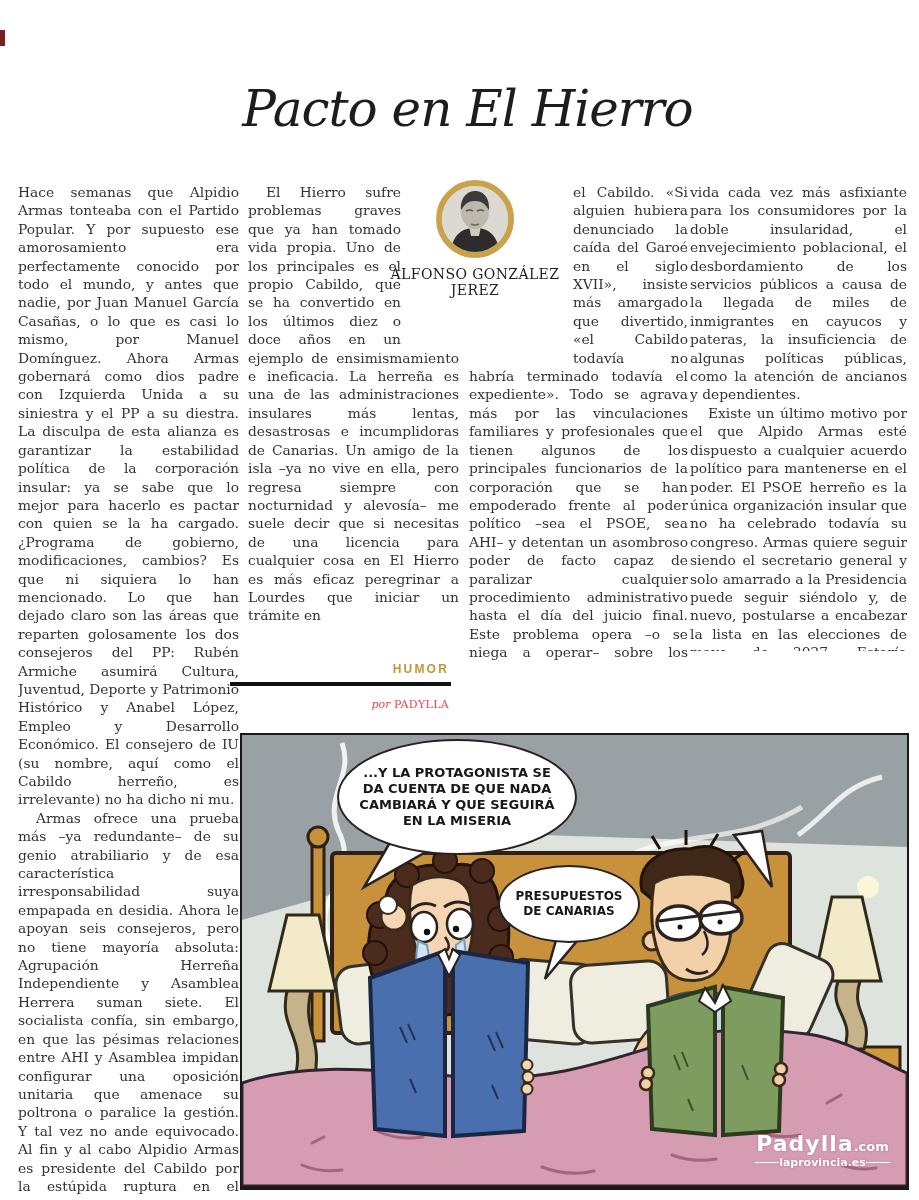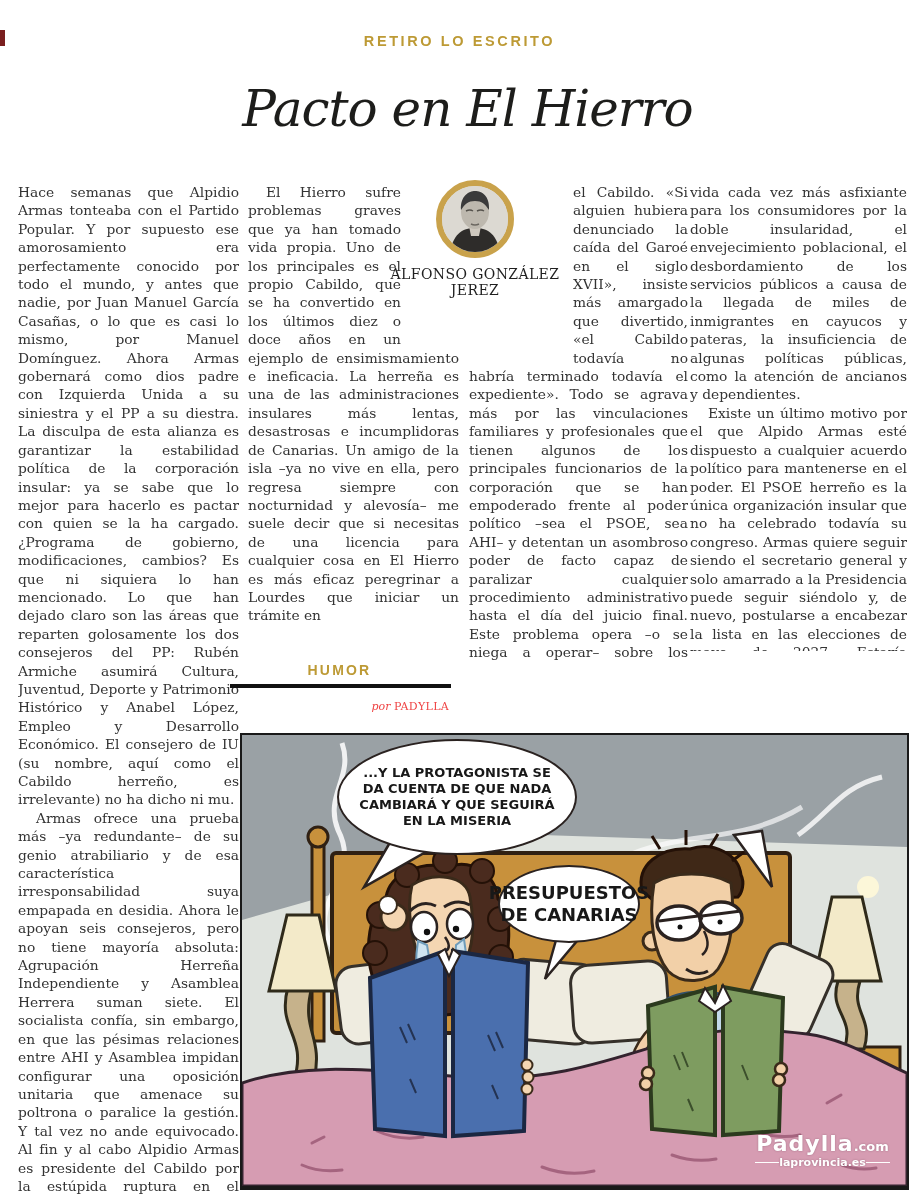--- a/index.html
+++ b/index.html
@@ -23,56 +23,55 @@
   .col4{left:690px;width:217px;height:468px;}
   .ph-spacer-r{float:right;width:58px;height:150px;}
   .ph-spacer-l{float:left;width:104px;height:168px;}
 
   .author{position:absolute;left:375px;top:180px;width:200px;text-align:center;}
   .author svg{display:block;margin:0 auto;}
   .author-name{margin-top:8px;font-size:14px;letter-spacing:.4px;color:#1f1f1f;
                font-family:"DejaVu Serif",serif;}
 
   .humor-block{position:absolute;left:230px;top:662px;width:221px;text-align:right;}
-  .humor-head{font-family:"Liberation Sans",sans-serif;font-weight:700;font-size:14px;
-              letter-spacing:2.2px;color:#bd9a35;padding-right:2px;text-align:center;}
+  .humor-head{font-family:"Liberation Sans",sans-serif;font-weight:700;font-size:12px;
+              letter-spacing:2.2px;color:#bd9a35;padding-right:2px;}
   .humor-rule{margin-top:6px;height:3.5px;background:#111;}
   .humor-byline{margin-top:12px;font-size:11px;color:#ef4444;padding-right:2px;}
   .humor-byline .pfx{font-style:italic;}
   .humor-byline .nm{letter-spacing:.3px;}
 
   .cartoon{position:absolute;left:240px;top:733px;width:665px;height:451px;
            border:2px solid #191919;border-bottom-width:4px;box-sizing:content-box;
            background:#0f172a;}
   .cartoon svg{position:absolute;left:0;top:0;width:665px;height:451px;}
   .bubble{position:absolute;background:#fff;border:2.5px solid #2a2220;border-radius:50%;
           display:flex;align-items:center;justify-content:center;text-align:center;
           font-family:"DejaVu Sans",sans-serif;font-weight:700;color:#181818;
           line-height:1.22;padding:8px 16px;box-sizing:border-box;}
   .b1{left:95px;top:4px;width:240px;height:116px;font-size:13px;}
   .b2{left:372px;top:18px;width:164px;height:100px;font-size:12.5px;}
-  .b3{left:256px;top:130px;width:142px;height:78px;font-size:18px;}
+  .b3{left:256px;top:130px;width:142px;height:78px;font-size:12px;}
 
   .sig{position:absolute;left:498px;top:398px;width:165px;text-align:center;color:#fff;
        font-family:"DejaVu Sans",sans-serif;text-shadow:0 0 2px rgba(60,20,40,.35);}
   .sig-top{line-height:1;}
   .sig-name{font-size:22px;font-weight:700;letter-spacing:1px;}
   .sig-tld{font-size:13px;font-weight:700;}
   .sig-site{margin-top:1px;font-size:11px;font-weight:700;display:flex;align-items:center;
             justify-content:center;gap:0;}
   .sig-line{width:24px;height:1.5px;background:#fff;}
 </style>
 </head>
 <body>
 
 <div class="page">
 
   <div class="edge-artifact"></div>
 
-  <div class="kicker">RETIRO LO ESCRITO</div>
   <h1 class="title">Pacto en El Hierro</h1>
 
   <div class="col col1">
     <p>Hace semanas que Alpidio Armas tonteaba con el Partido Popular. Y por supuesto ese amorosamiento era perfectamente conocido por todo el mundo, y antes que nadie, por Juan Manuel García Casañas, o lo que es casi lo mismo, por Manuel Domínguez. Ahora Armas gobernará como dios padre con Izquierda Unida a su siniestra y el PP a su diestra. La disculpa de esta alianza es garantizar la estabilidad política de la corporación insular: ya se sabe que lo mejor para hacerlo es pactar con quien se la ha cargado. ¿Programa de gobierno, modificaciones, cambios? Es que ni siquiera lo han mencionado. Lo que han dejado claro son las áreas que reparten golosamente los dos consejeros del PP: Rubén Armiche asumirá Cultura, Juventud, Deporte y Patrimonio Histórico y Anabel López, Empleo y Desarrollo Económico. El consejero de IU (su nombre, aquí como el Cabildo herreño, es irrelevante) no ha dicho ni mu.</p>
     <p class="indent">Armas ofrece una prueba más –ya redundante– de su genio atrabiliario y de esa característica irresponsabilidad suya empapada en desidia. Ahora le apoyan seis consejeros, pero no tiene mayoría absoluta: Agrupación Herreña Independiente y Asamblea Herrera suman siete. El socialista confía, sin embargo, en que las pésimas relaciones entre AHI y Asamblea impidan configurar una oposición unitaria que amenace su poltrona o paralice la gestión. Y tal vez no ande equivocado. Al fin y al cabo Alpidio Armas es presidente del Cabildo por la estúpida ruptura en el interior de AHI que dio origen a Asamblea Herreña. La reagrupación del asambleísmo nacionalista herreño con seguridad acariciaría la mayoría absoluta en el Cabildo y en Valverde y Frontera. En realidad no los separa nada que no sean las ambiciones personales de sus dirigentes. Los optimistas piensan que después de seis años de enfrentamiento la convivencia</p>
   </div>
 
   <div class="col col2">
     <div class="ph-spacer-r"></div>
     <p class="indent">El Hierro sufre problemas graves que ya han tomado vida propia. Uno de los principales es el propio Cabildo, que se ha convertido en los últimos diez o doce años en un ejemplo de ensimismamiento e ineficacia. La herreña es una de las administraciones insulares más lentas, desastrosas e incumplidoras de Canarias. Un amigo de la isla –ya no vive en ella, pero regresa siempre con nocturnidad y alevosía– me suele decir que si necesitas de una licencia para cualquier cosa en El Hierro es más eficaz peregrinar a Lourdes que iniciar un trámite en</p>

